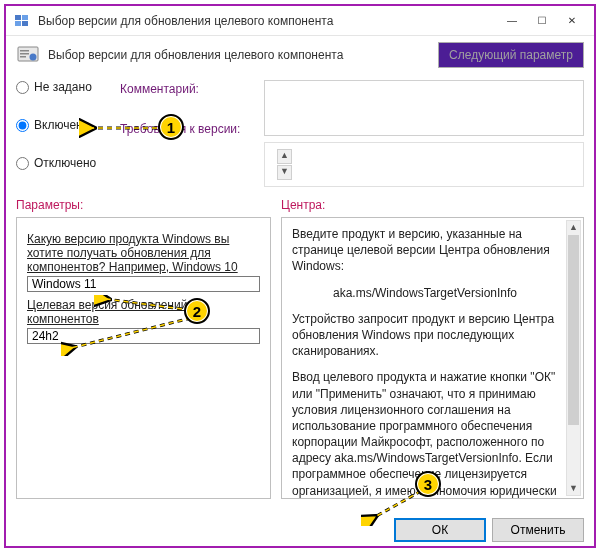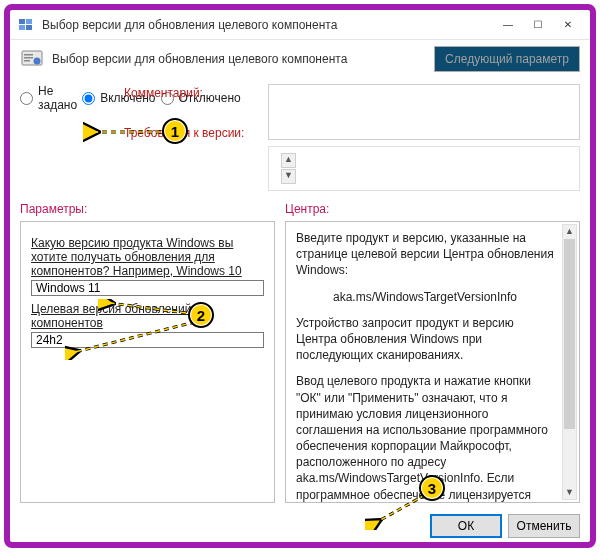--- a/index.html
+++ b/index.html
@@ -1,32 +1,32 @@
 <!DOCTYPE html>
 <html><head>
 <meta charset="utf-8">
 <style>
   * { box-sizing: border-box; font-family: "Segoe UI", Tahoma, sans-serif; }
   body { margin: 0; background: #fff; width: 600px; height: 554px; overflow: hidden; }
-  .window { border: 6px solid #a21caf; border-radius: 8px; margin: 4px; background: #fff; height: 544px; position: relative; }
+  .window { border: 2px solid #a21caf; border-radius: 0; margin: 4px; background: #fff; height: 544px; position: relative; }
   .titlebar { height: 30px; display: flex; align-items: center; padding: 0 8px; border-bottom: 1px solid #e5e5e5; }
   .title-icon { width: 16px; height: 16px; margin-right: 8px; }
   .title-text { font-size: 12px; color: #333; flex: 1; }
   .winbtn { width: 28px; height: 20px; display: flex; align-items: center; justify-content: center; margin-left: 2px; color: #333; font-size: 10px; }
   .subheader { display: flex; align-items: center; padding: 6px 10px 8px 10px; gap: 8px; }
   .sub-icon { width: 24px; height: 24px; flex-shrink: 0; }
   .sub-text { font-size: 12px; color: #333; flex: 1; }
   .nav-btns { display: flex; gap: 6px; }
   .nav-btn { border: 1px solid #adadad; background: #e1e1e1; font-size: 12px; padding: 5px 10px; }
-  .nav-btn.disabled { color: #a0a0a0; background: #0c4a6e; }
+  .nav-btn.disabled { color: #a0a0a0; background: #4c1d95; }
   .radio-row { padding: 4px 10px 0 10px; display: flex; align-items: flex-start; gap: 14px; }
-  .radio-col { display: flex; flex-direction: row; gap: 5px; width: 90px; font-size: 12px; color: #222; }
+  .radio-col { display: flex; flex-direction: column; gap: 24px; width: 90px; font-size: 12px; color: #222; }
   .radio-item { display: flex; align-items: center; gap: 5px; }
   input[type=radio] { margin: 0; width: 13px; height: 13px; }
-  .label-col { display: flex; flex-direction: column; gap: 26px; font-size: 12px; color: #b91c1c; width: 130px; padding-top: 2px; }
+  .label-col { display: flex; flex-direction: column; gap: 26px; font-size: 12px; color: #701a75; width: 130px; padding-top: 2px; }
   .value-col { flex: 1; display: flex; flex-direction: column; gap: 6px; }
   .comment-box { width: 100%; height: 56px; border: 1px solid #d0d0d0; background: #fff; font-size: 12px; padding: 3px 5px; resize: none; }
   .req-box { width: 100%; border: 1px solid #e0e0e0; border-top: 1px solid #e0e0e0; background: #fff; font-size: 12px; padding: 6px 8px; color: #222; display: flex; justify-content: space-between; align-items: center; }
   .req-scroll { display: flex; flex-direction: column; gap: 1px; margin-left:4px; }
   .scrollbtn { width: 15px; height: 15px; background: #f0f0f0; border: 1px solid #cfcfcf; font-size: 9px; line-height: 11px; text-align: center; color:#555; }
   .sections { display: flex; padding: 8px 10px 0 10px; gap: 10px; }
   .sec-label { font-size: 12px; color: #be185d; }
   .sec-left { width: 255px; }
   .sec-right { flex: 1; }
   .panel { border: 1px solid #bfbfbf; background: #fff; padding: 8px 10px; font-size: 12px; color: #222; }
@@ -36,21 +36,21 @@
   .field-label { margin: 6px 0 2px 0; text-decoration: underline; }
   .text-input { width: 100%; border: 1px solid #7a7a7a; font-size: 12px; padding: 2px 4px; height: 16px; }
   .panel-right .scrollbar { position: absolute; right: 2px; top: 2px; bottom: 2px; width: 15px; background: #f0f0f0; border: 1px solid #e0e0e0; }
   .scrollbar .thumb { position: absolute; left: 1px; right: 1px; top: 14px; height: 190px; background: #cfcfcf; }
   .scrollbar .arrup, .scrollbar .arrdn { position: absolute; left: 0; right: 0; height: 13px; text-align: center; font-size: 9px; color: #555; }
   .scrollbar .arrup { top: 0; } .scrollbar .arrdn { bottom: 0; }
   .help-inner { padding-right: 15px; }
   .help-inner p { margin: 0 0 10px 0; }
   .help-inner .center { text-align: center; }
   .bottom-bar { position: absolute; bottom: 4px; right: 10px; display: flex; gap: 6px; }
-  .btn { border: 1px solid #adadad; background: #e1e1e1; font-size: 12px; padding: 4px 0; width: 72px; text-align: center; }
+  .btn { border: 1px solid #adadad; background: #e1e1e1; font-size: 12px; padding: 4px 0; width: 92px; text-align: center; }
   .btn.primary { border: 2px solid #0078d7; background: #e1e1e1; padding: 3px 0; }
   
   .callout { position: absolute; width: 26px; height: 26px; border-radius: 50%; background: #ffd400; border: 2.5px solid #000; display: flex; align-items: center; justify-content: center; font-weight: bold; font-size: 15px; z-index: 50; box-shadow: 0 0 0 1px #fff inset; }
   .arrow-svg { position: absolute; z-index: 40; pointer-events: none; }
 </style>
 </head>
 <body>
 
 <div class="window">
 

